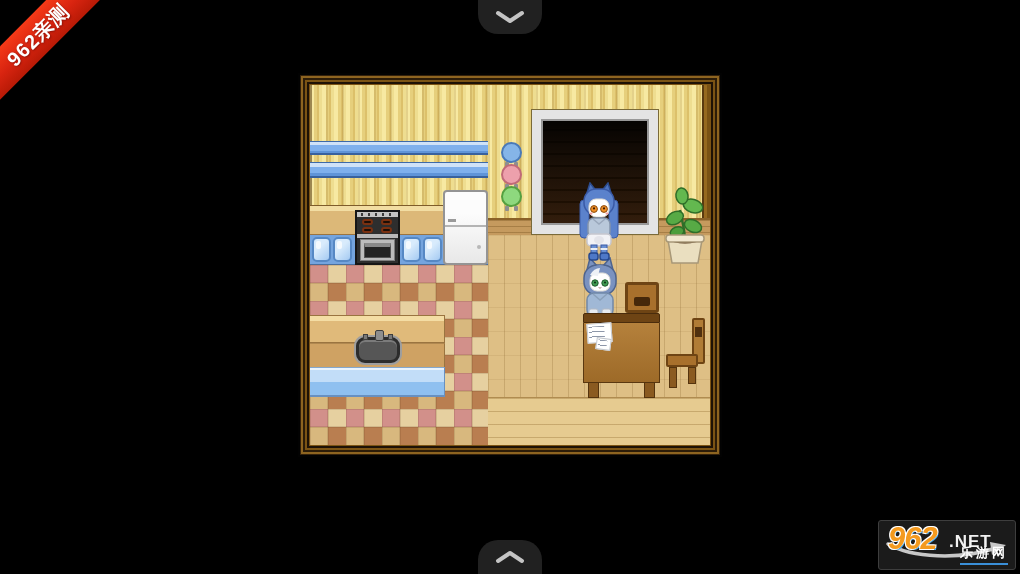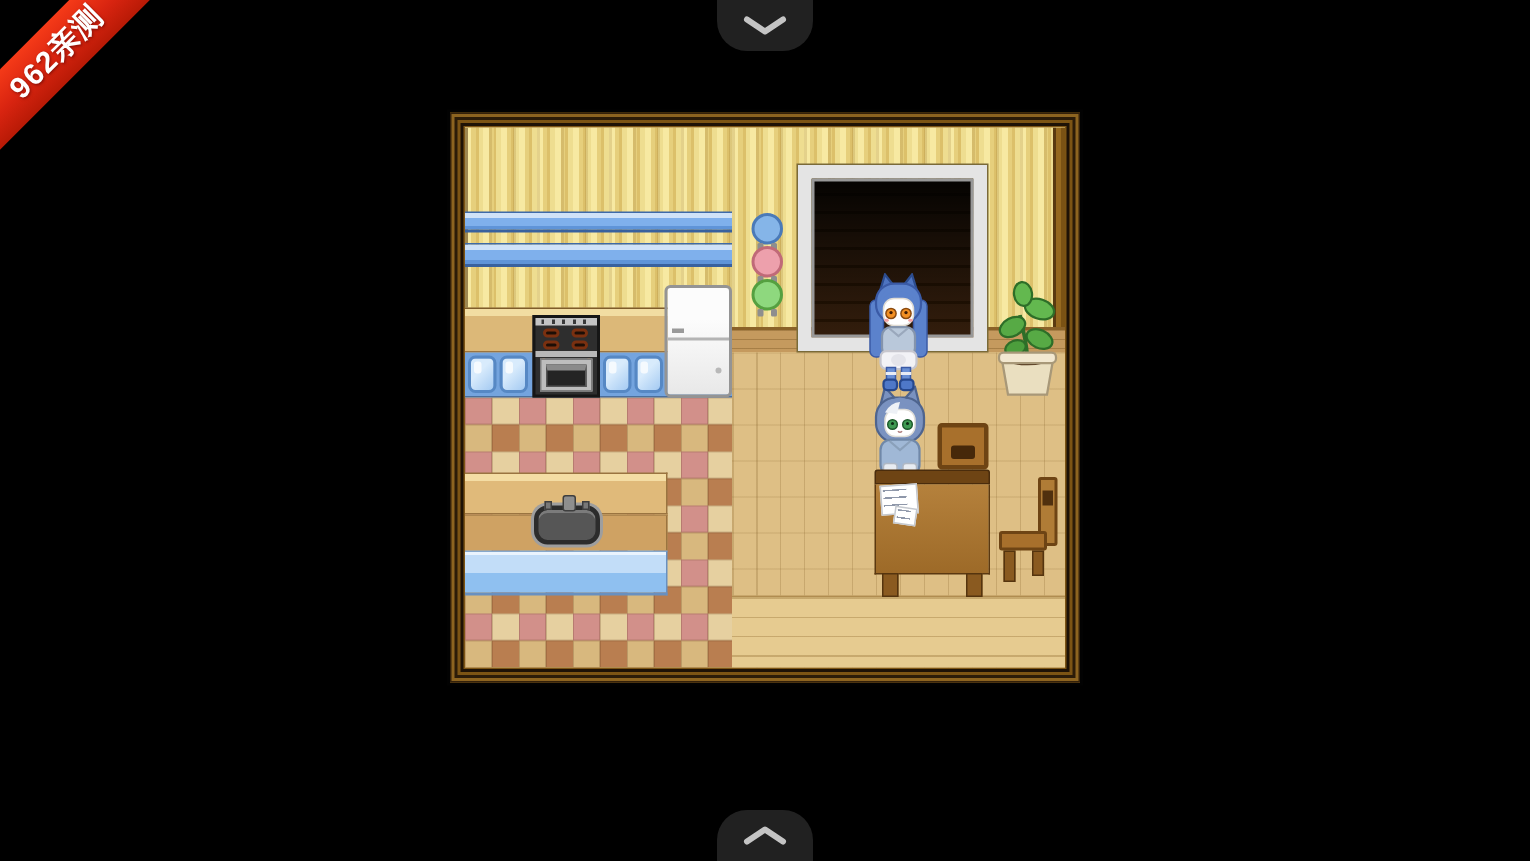--- a/index.html
+++ b/index.html
@@ -330,14 +330,25 @@
   <div class="tab tab-bottom">
     <svg width="30" height="14" viewBox="0 0 30 14">
       <polyline points="3,11 15,3 27,11" fill="none" stroke="#c4c4c4" stroke-width="4" stroke-linecap="round" stroke-linejoin="round"></polyline>
     </svg>
   </div>
 
   <div class="ribbon">
     <span>962亲测</span>
   </div>
 
+  <div class="wm">
+    <div class="wm-swoosh">
+      <svg width="126" height="24" viewBox="0 0 126 24">
+        <path d="M4,6 C28,20 76,22 112,10" fill="none" stroke="#c8c8c8" stroke-width="3.5" stroke-linecap="round"></path>
+        <polygon points="106,4 122,7 108,17" fill="#c8c8c8"></polygon>
+      </svg>
+    </div>
+    <span class="wm-num">962</span>
+    <span class="wm-net">.NET</span>
+    <span class="wm-cn">乐游网</span>
+  </div>
 
 </div>
 
 </body></html>

